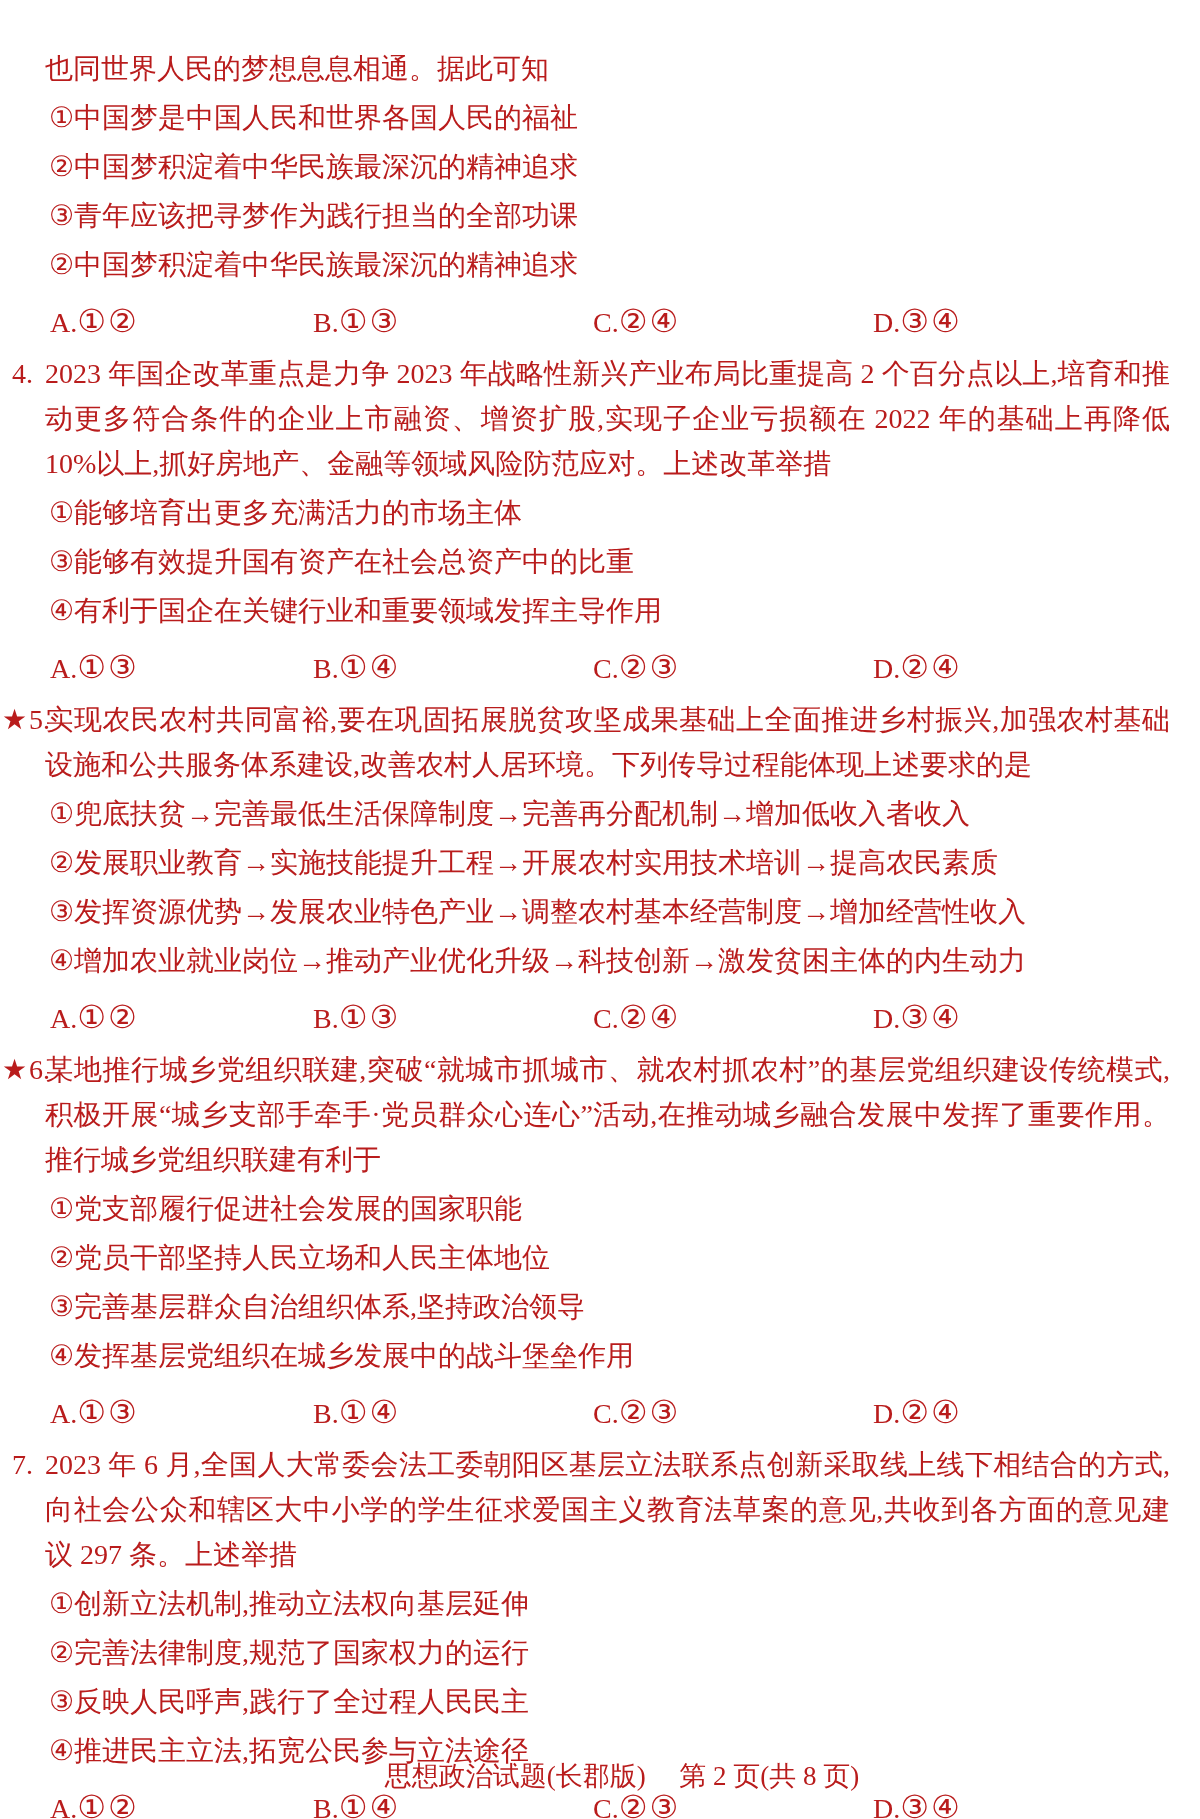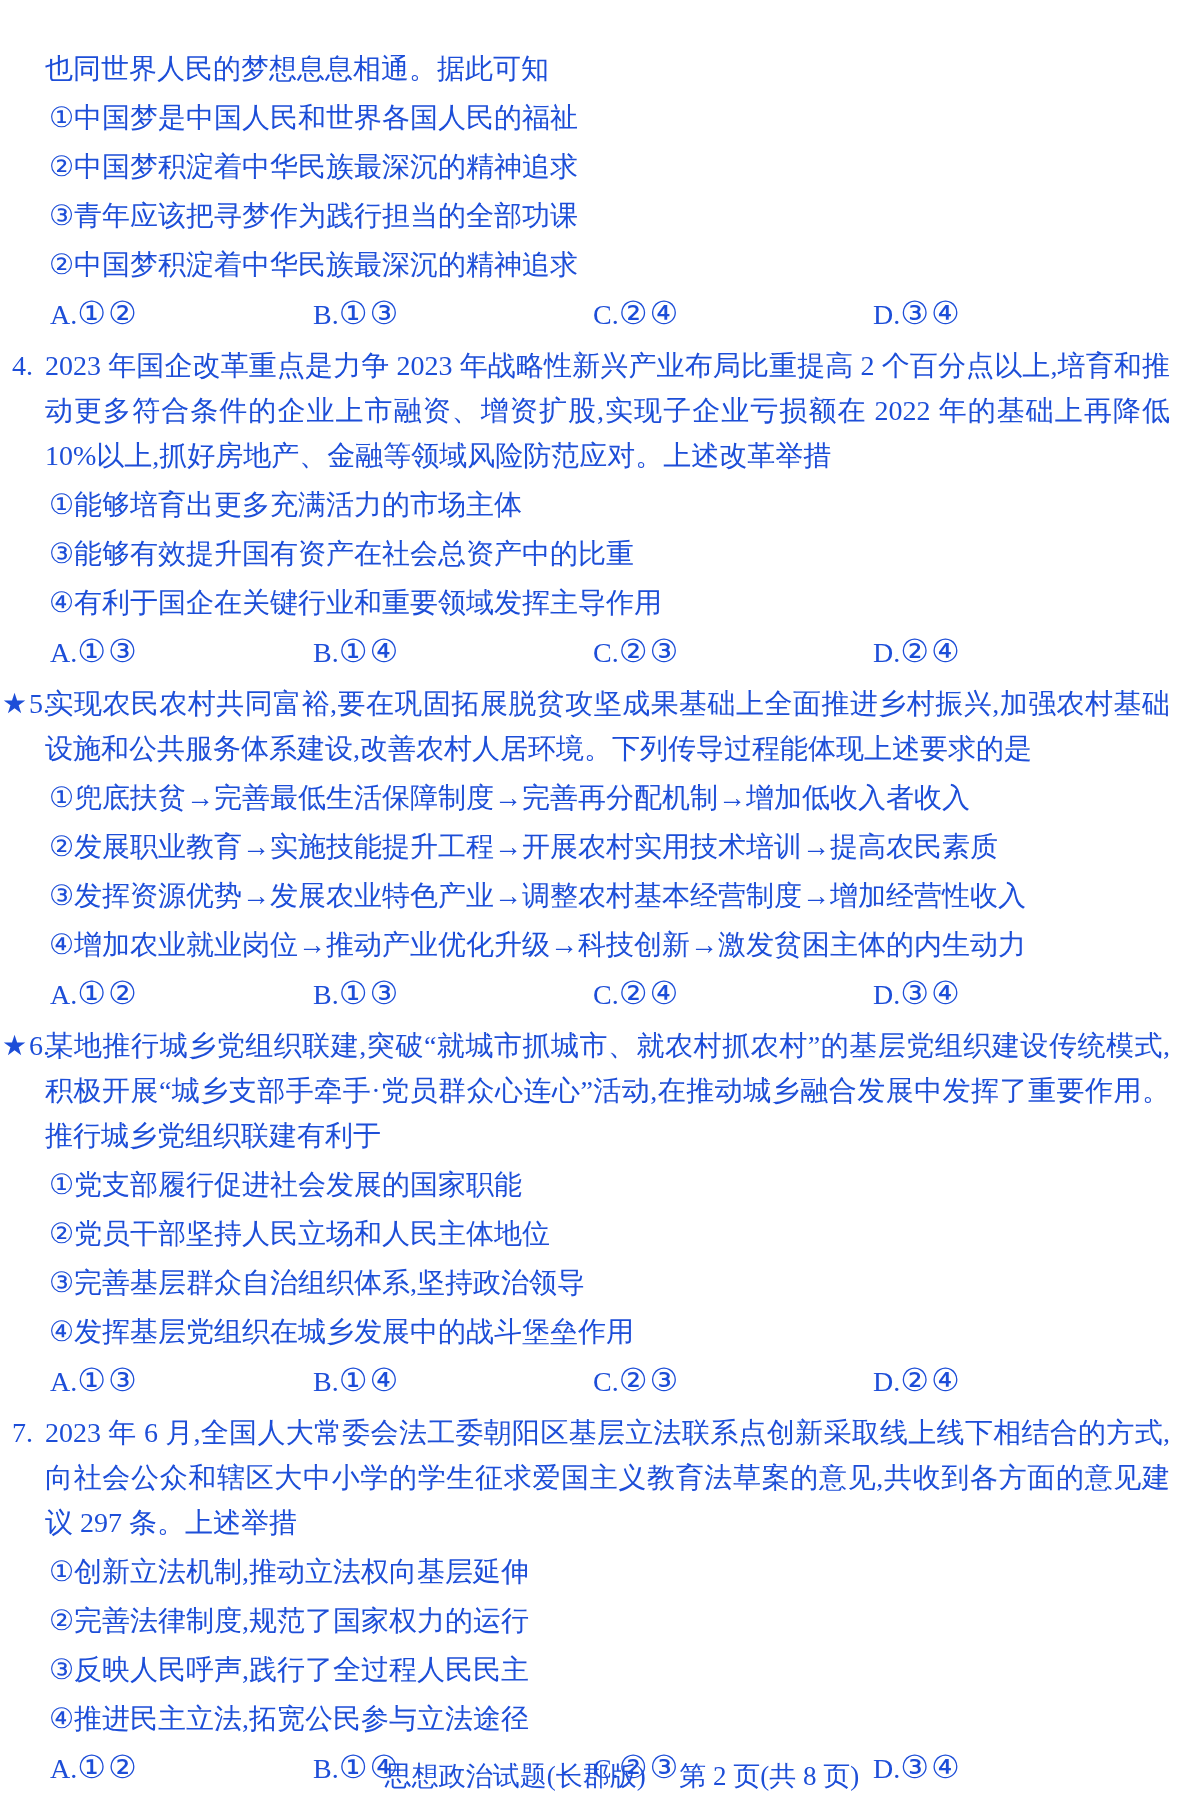--- a/index.html
+++ b/index.html
@@ -3,21 +3,21 @@
 <meta charset="utf-8">
 <style>
   html, body { margin: 0; padding: 0; background: #ffffff; }
   .page {
     position: relative;
     width: 1200px;
     height: 1819px;
     background: #ffffff;
     box-sizing: border-box;
     padding: 46px 30px 0 10px;
-    color: #1d4ed8;
+    color: #b91c1c;
     font-family: "Liberation Serif", "DejaVu Serif", "DejaVu Sans", serif;
     font-size: 28px;
     line-height: 45px;
     overflow: hidden;
   }
   .question { padding-left: 35px; margin-bottom: 6px; }
   .stem { margin: 0; text-align: justify; text-indent: -33px; }
   .stem.no-indent { text-indent: 0; }
   .stem.star-indent { text-indent: -43px; font-family: Liberation Serif, serif; }
   .marker { display: inline-block; text-indent: 0; vertical-align: baseline; }
@@ -25,21 +25,21 @@
   .marker.star-marker { width: 43px; }
   .star { letter-spacing: 2px; }
   .item { margin: 4px; text-align: justify; }
   .options {
     display: grid;
     grid-template-columns: 263px 280px 280px auto;
     margin-left: -35px;
     padding-left: 40px;
   }
   .q-top .options { margin-left: -35px; }
-  .opt { white-space: nowrap; }
+  .opt { white-space: nowrap; margin-top: 8px; }
   .opt-label { display: inline-block; }
   .opt-value { display: inline-block; font-size: 32px; letter-spacing: 2px; }
   .footer {
     position: absolute;
     left: 0;
     right: 0;
     bottom: 20px;
     text-align: center;
     font-size: 27px;
     line-height: 45px;

